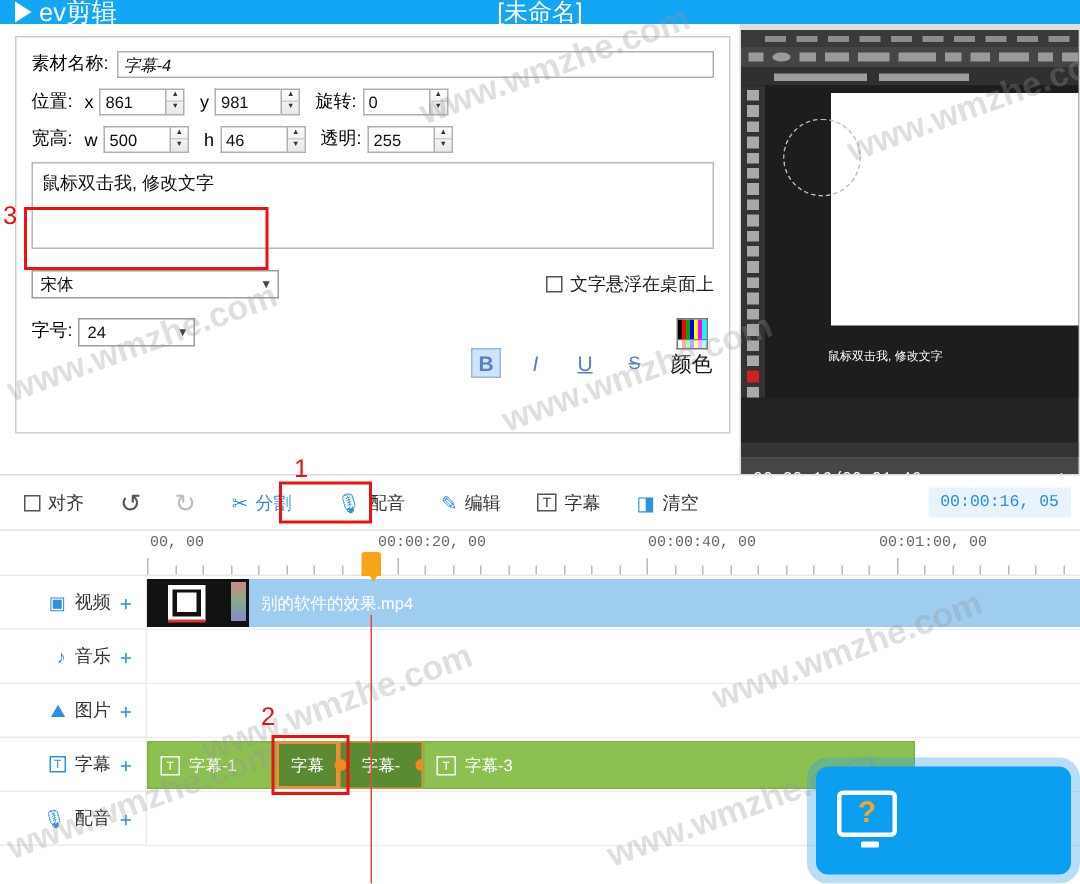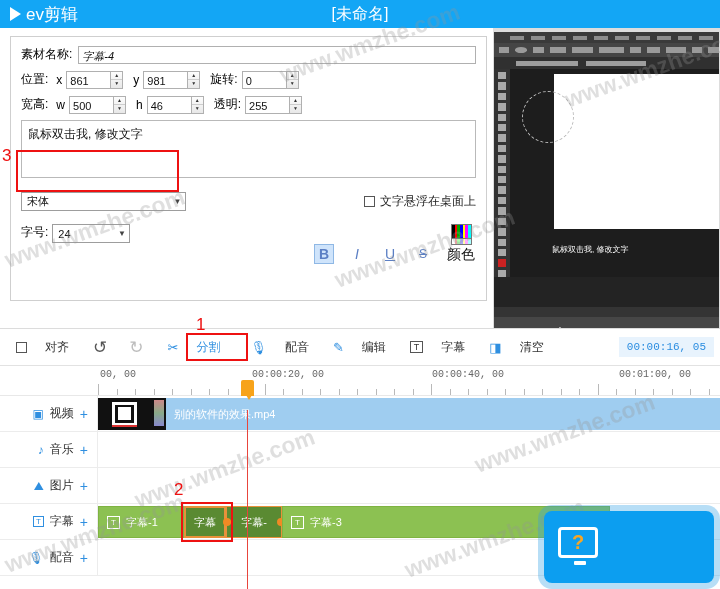--- a/index.html
+++ b/index.html
@@ -9,21 +9,21 @@
     font-family:"Liberation Sans", sans-serif;
     font-size:12px;
     background:#ffffff;
     overflow:hidden;
     position:relative;
     color:#222;
   }
 
   
   .topbar{
-    height:28px; background:#13a6f5; color:#fff;
+    height:16px; background:#13a6f5; color:#fff;
     display:flex; align-items:center; position:relative;
   }
   .brand{ display:flex; align-items:center; margin-left:10px; gap:5px;}
   .brand-play{
     width:0;height:0;border-left:11px solid #fff;
     border-top:7px solid transparent;border-bottom:7px solid transparent;
   }
   .brand-text{ font-size:17px; letter-spacing:0px; }
   .menu{ display:flex; align-items:center; margin-left:28px; gap:26px; font-size:13px;}
   .menu-item{ cursor:pointer; }
@@ -152,21 +152,21 @@
     margin-left:1px; width:225px;
   }
   .playbar .pb-icons{ margin-left:auto; display:flex; gap:18px; align-items:center;}
 
   
   .toolbar{
     height:38px; border-top:1px solid #dcdcdc; border-bottom:1px solid #e2e2e2;
     display:flex; align-items:center; padding-left:16px; position:relative;
     background:#fff;
   }
-  .tb-item{ display:flex;align-items:center;gap:18px;margin-right:24px;font-size:12px;color:#333;cursor:pointer;}
+  .tb-item{ display:flex;align-items:center;gap:5px;margin-right:24px;font-size:12px;color:#333;cursor:pointer;}
   .tb-chk{ width:11px;height:11px;border:1px solid #555;background:#fff;}
   .undo{ font-size:17px;color:#555;margin-right:22px; cursor:pointer;}
   .redo{ font-size:17px;color:#bdbdbd;margin-right:18px; cursor:pointer;}
   .tb-split{ color:#2f8fe0; padding:3px 6px; }
   .tcode{
     margin-left:auto; background:#e8f3fd; color:#2b8de0;
     font-family:"Liberation Mono",monospace; font-size:11px;
     padding:4px 8px; margin-right:6px;
   }
   .ticon{ font-size:13px; }
@@ -480,21 +480,21 @@
   <span class="tcode">00:00:16, 05</span>
 
   <div class="annot" style="left:186px; top:4px; width:62px; height:28px;"></div>
   <div class="annot-num" style="left:196px; top:-14px;">1</div>
 </div>
 
 <div class="ruler">
   <span class="ruler-lab" style="left:100px">00, 00</span>
   <span class="ruler-lab" style="left:252px">00:00:20, 00</span>
   <span class="ruler-lab" style="left:432px">00:00:40, 00</span>
-  <span class="ruler-lab" style="left:619px">00:01:00, 00</span>
+  <span class="ruler-lab" style="left:586px">00:01:00, 00</span>
   <div id="ticks">
       <span class="tick maj" style="left:98px"></span>
       <span class="tick min" style="left:117px"></span>
       <span class="tick min" style="left:135px"></span>
       <span class="tick min" style="left:154px"></span>
       <span class="tick min" style="left:172px"></span>
       <span class="tick min" style="left:191px"></span>
       <span class="tick min" style="left:209px"></span>
       <span class="tick min" style="left:228px"></span>
       <span class="tick min" style="left:246px"></span>

